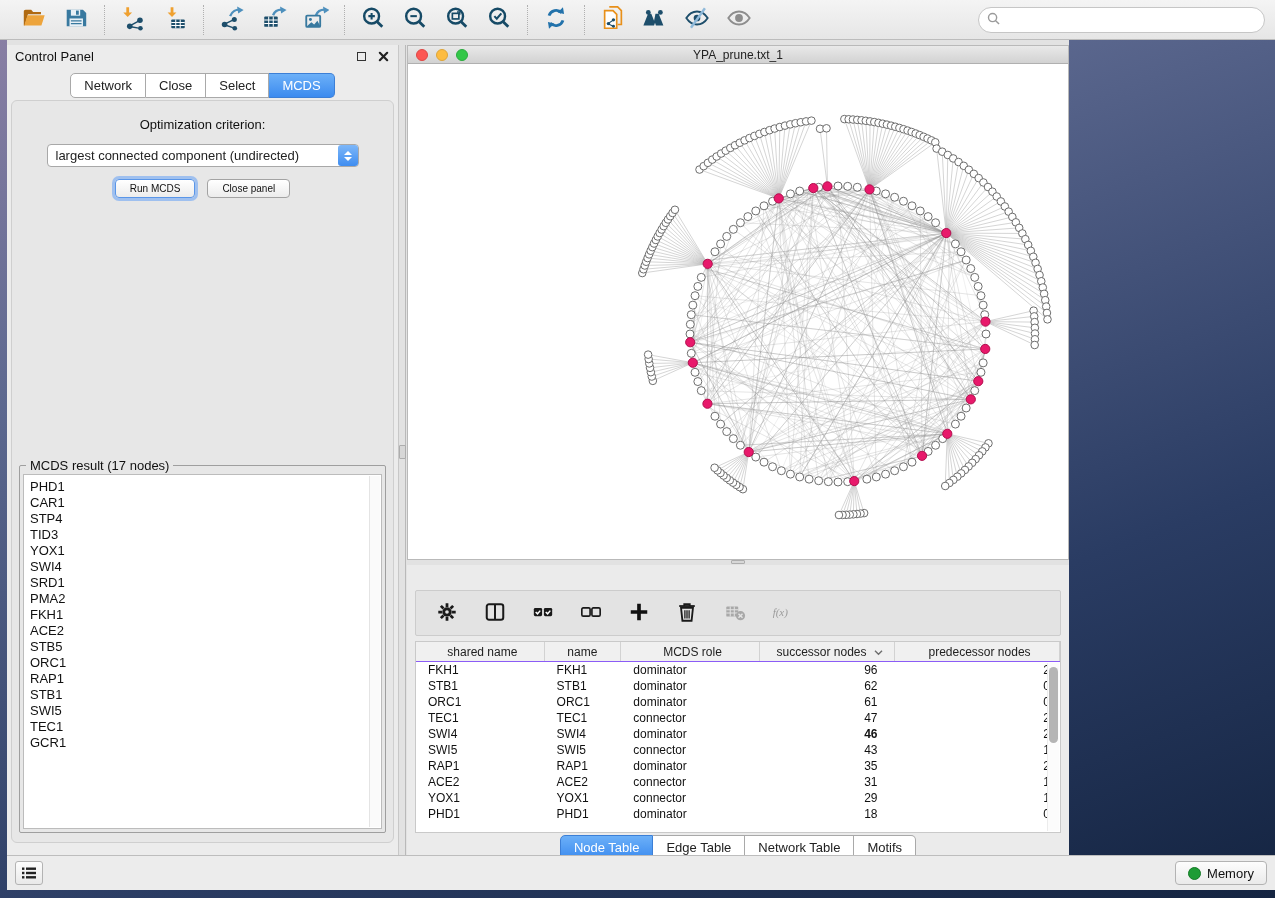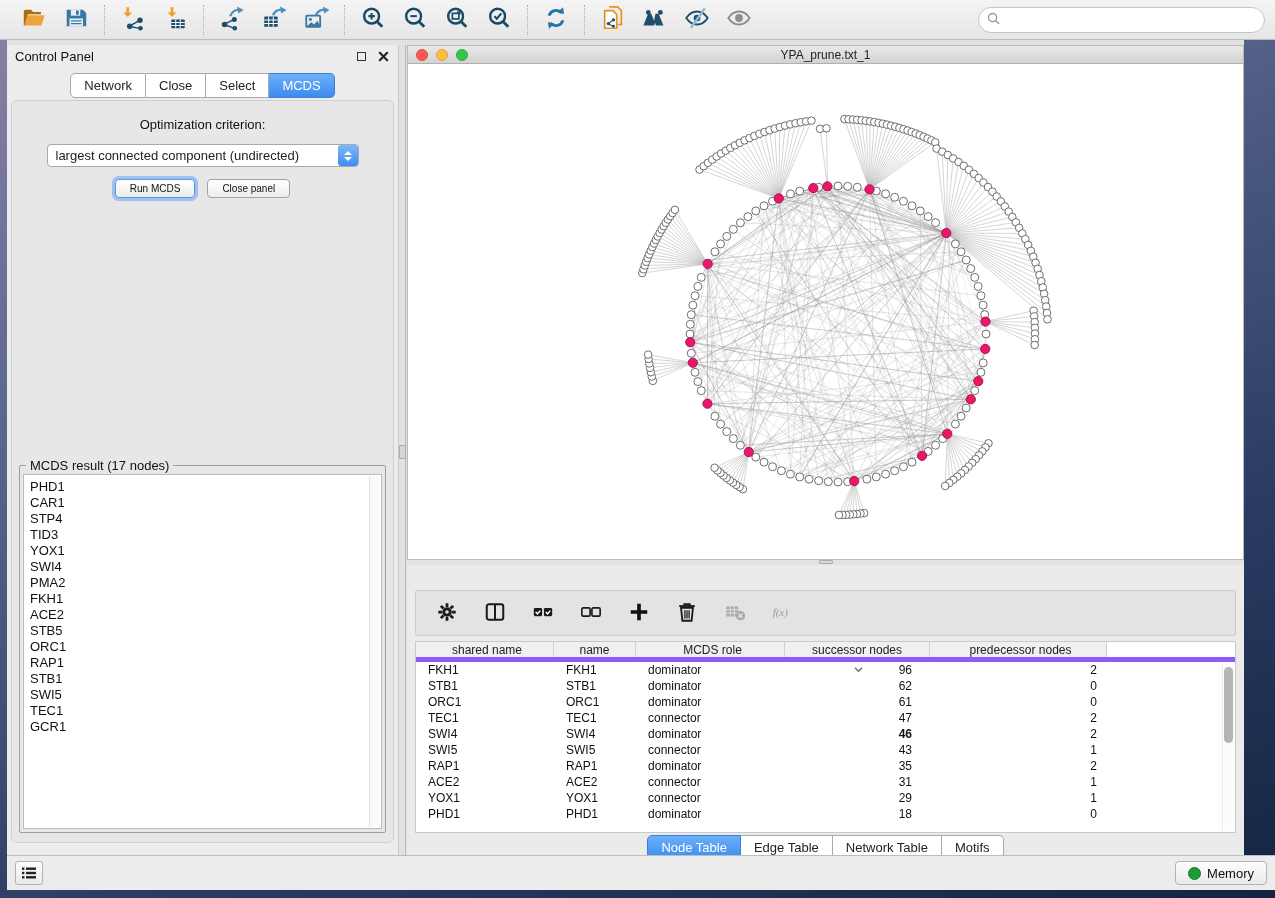--- a/index.html
+++ b/index.html
@@ -14,21 +14,21 @@
     background:linear-gradient(#f4f4f4,#e6e6e6);border-bottom:1px solid #bcbcbc;
     display:flex;align-items:center;padding:0 10px;}
   .tb-group{display:flex;align-items:center;gap:10px;padding:0 8px;}
   .tb-btn{width:32px;height:30px;display:flex;align-items:center;justify-content:center;border-radius:4px;cursor:pointer;}
   .tb-btn svg{width:26px;height:26px;}
   .tb-sep{width:1px;height:30px;border-left:1px dotted #b0b0b0;margin:0 4px;}
   #toolbar-search{margin-left:auto;width:287px;height:26px;background:#fff;border:1px solid #c6c6c6;
     border-radius:13px;display:flex;align-items:center;padding:0 8px;gap:5px;}
   #toolbar-search input{border:none;outline:none;flex:1;font-size:12px;background:transparent;font-family:"Liberation Sans",sans-serif;}
   
-  #main{position:absolute;top:40px;left:0;width:1244px;height:815px;}
+  #main{position:absolute;top:40px;left:0;width:1069px;height:815px;}
   #content-bg{position:absolute;left:7px;right:0;top:0;bottom:0;background:#e2e2e2;}
   
   #control-panel{position:absolute;left:7px;top:5px;width:392px;height:810px;background:#ececec;border-right:1px solid #c8c8c8;}
   .panel-titlebar{height:22px;display:flex;align-items:center;padding:0 8px;font-size:13px;color:#111;}
   .panel-title{flex:1;}
   .panel-wbtns{display:flex;align-items:center;gap:8px;}
   .wbtn{width:14px;height:14px;display:flex;align-items:center;justify-content:center;cursor:pointer;}
   .float-glyph{width:9px;height:9px;border:1.6px solid #333;background:transparent;}
   .close-glyph svg{width:11px;height:11px;}
   .seg-tabs{display:flex;justify-content:center;}
@@ -78,21 +78,21 @@
   #h-grip{left:50%;top:0;width:14px;height:4px;margin-left:-7px;}
   
   #table-panel{position:absolute;top:520px;left:0;right:0;bottom:0;background:#ebebeb;}
   #tp-toolbar{position:absolute;left:8px;right:8px;top:25px;height:46px;background:#e3e3e3;
     border:1px solid #cccccc;border-radius:2px;display:flex;align-items:center;padding:0 14px;gap:14px;}
   .tp-btn{width:34px;height:34px;display:flex;align-items:center;justify-content:center;cursor:pointer;border-radius:3px;}
   .tp-btn svg{width:22px;height:22px;}
   .tp-btn.disabled{cursor:default;}
   
   #tp-table{position:absolute;left:8px;right:8px;top:76px;height:192px;background:#fff;border:1px solid #c9c9c9;}
-  #tp-header{display:flex;height:20px;background:#f0f0f0;border-bottom:5px solid #8b5cf6;}
+  #tp-header{display:flex;height:20px;background:#f0f0f0;border-bottom:1px solid #8b5cf6;}
   .th{display:flex;align-items:center;justify-content:center;gap:5px;border-right:1px solid #d2d2d2;
     font-size:12px;color:#222;position:relative;}
   .th .sortchev{margin-left:2px;}
   .th-fill{flex:1;border-right:none;background:#fff;}
   .tr{display:flex;height:16px;}
   .td{font-size:12px;line-height:16px;color:#111;white-space:nowrap;overflow:hidden;}
   .td.l{padding-left:12px;text-align:left;}
   .td.r1{padding-right:18px;text-align:right;}
   .td.r2{padding-right:10px;text-align:right;}
   #tp-scrollbar{position:absolute;top:21px;bottom:1px;right:1px;width:12px;background:#fcfcfc;border-left:1px solid #ececec;}
@@ -301,20 +301,21 @@
       <div id="mcds-group">
         <span id="mcds-legend">MCDS result (17 nodes)</span>
         <div id="mcds-list">
             <div class="sbtrack"></div>
             <div class="mcds-item">PHD1</div>
             <div class="mcds-item">CAR1</div>
             <div class="mcds-item">STP4</div>
             <div class="mcds-item">TID3</div>
             <div class="mcds-item">YOX1</div>
             <div class="mcds-item">SWI4</div>
+            <div class="mcds-item">SRD1</div>
             <div class="mcds-item">PMA2</div>
             <div class="mcds-item">FKH1</div>
             <div class="mcds-item">ACE2</div>
             <div class="mcds-item">STB5</div>
             <div class="mcds-item">ORC1</div>
             <div class="mcds-item">RAP1</div>
             <div class="mcds-item">STB1</div>
             <div class="mcds-item">SWI5</div>
             <div class="mcds-item">TEC1</div>
             <div class="mcds-item">GCR1</div>
@@ -1120,21 +1121,21 @@
                   <g fill="#8a8a8a">
                     <rect x="4.4" y="0.8" width="3.2" height="2.8" rx="0.5"></rect>
                     <rect x="0.4" y="8" width="3.2" height="2.8" rx="0.5"></rect>
                     <rect x="4.4" y="8" width="3.2" height="2.8" rx="0.5"></rect>
                     <rect x="8.4" y="8" width="3.2" height="2.8" rx="0.5"></rect>
                   </g>
                   <path d="M6 3.6v2.2M2 8V6.4h8V8M6 6.4V8" fill="none" stroke="#8a8a8a" stroke-width="0.9"></path>
                 </svg></span>
               <span>MCDS role</span>
             </div>
-            <div class="th" style="width: 145px; flex-direction: column;">
+            <div class="th" style="width: 145px;">
               <span><svg viewBox="0 0 12 12">
                   <g fill="#8a8a8a">
                     <rect x="4.4" y="0.8" width="3.2" height="2.8" rx="0.5"></rect>
                     <rect x="0.4" y="8" width="3.2" height="2.8" rx="0.5"></rect>
                     <rect x="4.4" y="8" width="3.2" height="2.8" rx="0.5"></rect>
                     <rect x="8.4" y="8" width="3.2" height="2.8" rx="0.5"></rect>
                   </g>
                   <path d="M6 3.6v2.2M2 8V6.4h8V8M6 6.4V8" fill="none" stroke="#8a8a8a" stroke-width="0.9"></path>
                 </svg></span>
               <span>successor nodes</span>

